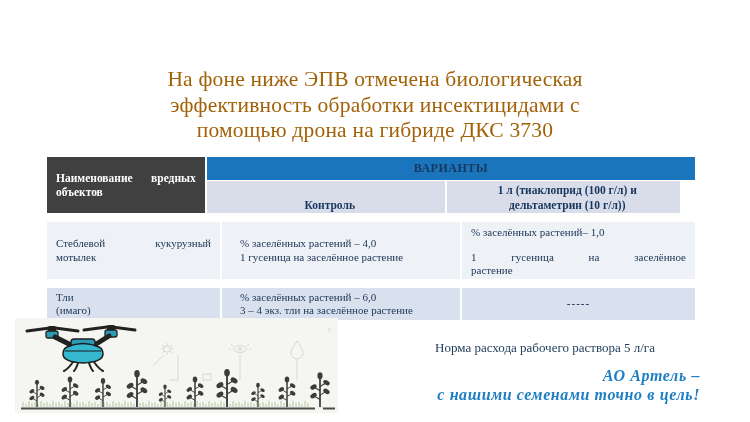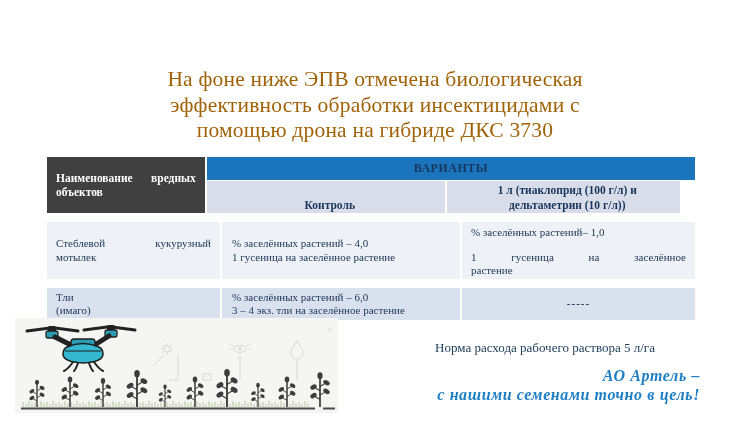--- a/index.html
+++ b/index.html
@@ -34,21 +34,21 @@
     height:32px;background:#d9dde9;color:#17365d;font-weight:bold;
     font-size:11.5px;line-height:15px;text-align:center;
     display:flex;flex-direction:column;justify-content:flex-end;padding-left:8px;
   }
   .sub-control{width:238px;}
   .sub-treat{width:233px;}
   .brow{display:flex;gap:2px;margin-top:9px;}
   .r1 .cell{height:57px;background:#eef1f6;}
   .r2 .cell{height:32px;background:#d9e1ee;}
   .c-pest{width:173px;padding:0 9px;display:flex;flex-direction:column;justify-content:center;line-height:13.5px;}
-  .c-control{width:238px;padding:0 10px;display:flex;flex-direction:column;justify-content:center;line-height:13.5px;}
+  .c-control{width:238px;padding:0 18px;display:flex;flex-direction:column;justify-content:center;line-height:13.5px;}
   .c-treat{width:233px;padding:12px 9px;line-height:13.5px;}
   .r1 .c-treat{padding-top:4px;}
   .jline{display:flex;justify-content:space-between;}
   .spacer12{height:11px;}
   .c-dashes{display:flex;align-items:center;justify-content:center;font-weight:bold;letter-spacing:1px;}
   
   .norm{
     position:absolute;left:390px;top:340px;width:310px;text-align:center;
     color:#23405e;font-size:13px;
   }

